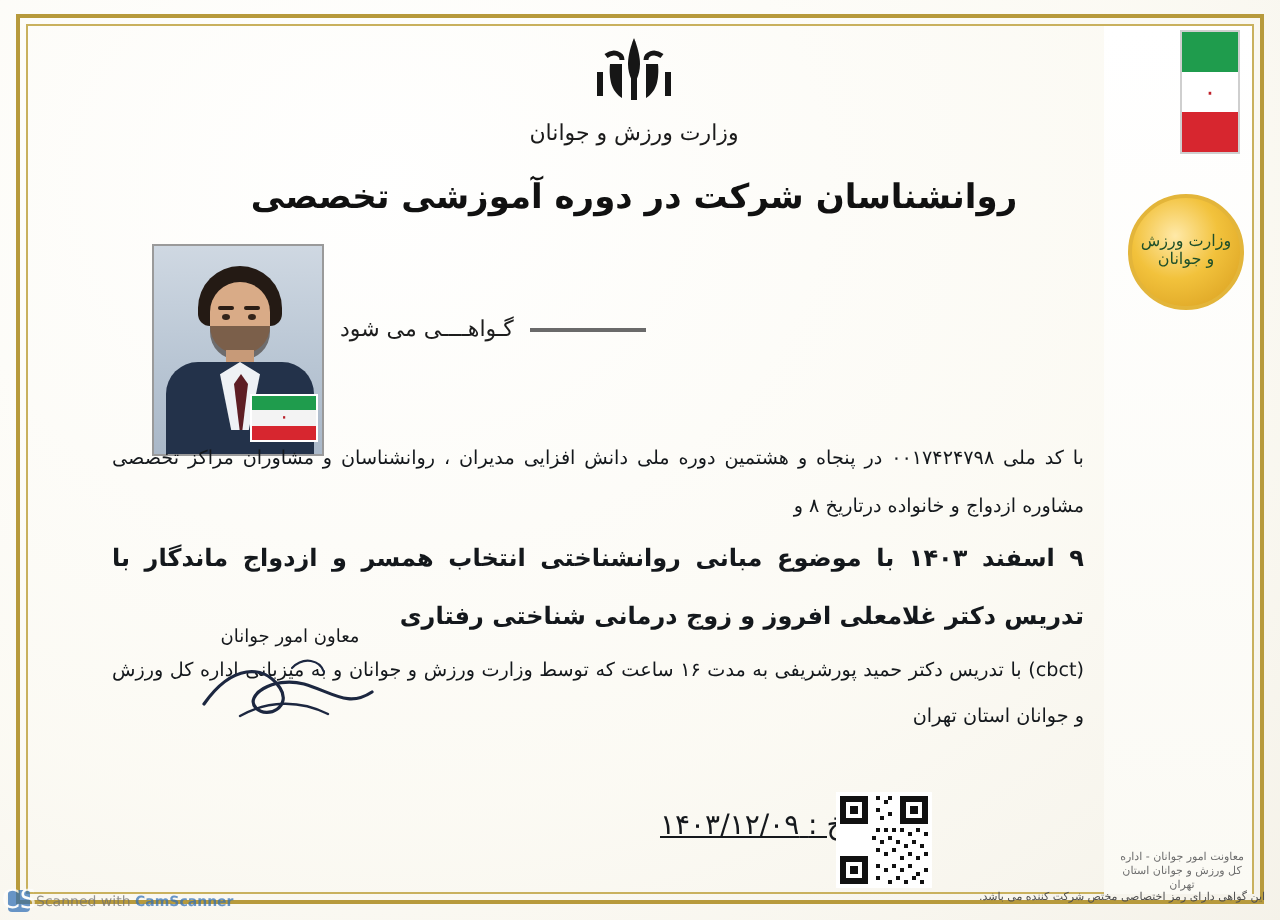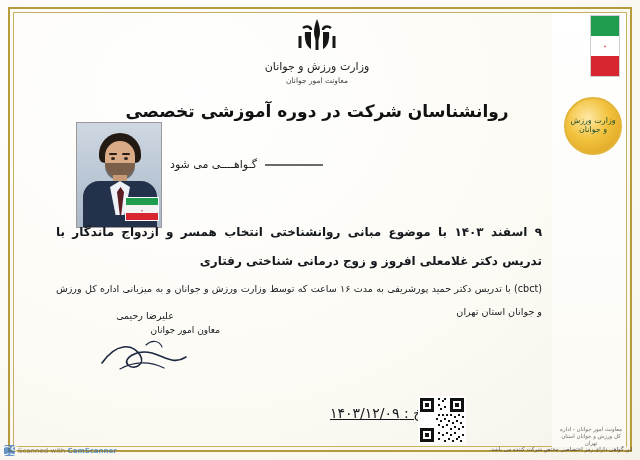--- a/index.html
+++ b/index.html
@@ -248,21 +248,21 @@
 
   
   .signature {
     position: absolute;
     left: 70px; top: 310px;
     width: 150px;
     text-align: center;
     direction: rtl;
   }
   .sig-name { font-size: 9.5px; color: #15181c; }
-  .sig-role { font-size: 9px; color: #15181c; margin-top: 4px; text-align: right; }
+  .sig-role { font-size: 9px; color: #15181c; margin-top: 4px; }
   .sig-mark {
     margin-top: 2px;
     height: 40px;
     position: relative;
   }
   .sig-mark svg { position: absolute; left: 50%; top: 0; transform: translateX(-50%); }
 
   
   .footer {
     position: absolute;
@@ -301,21 +301,20 @@
     opacity: 0.72;
   }
   .camscan .badge {
     width: 11px; height: 11px;
     border-radius: 2px;
     background: #2f6fb6;
     color: #fff;
     font-size: 13px;
     display: flex; align-items: center; justify-content: center;
     margin-right: 3px;
-    font-style: italic;
   }
   .camscan .txt {
     font-size: 7px;
     color: #6d6d6d;
   }
   .camscan .txt b { color: #2f6fb6; font-weight: bold; }
 </style>
 </head>
 <body>
 
@@ -350,21 +349,20 @@
           <path d="M20 12 L20 34" stroke="#161616" stroke-width="3"></path>
           <path d="M8 16 C8 16 7 24 10 29 C12 32 14 33 14 33 L14 16 Z" fill="#161616"></path>
           <path d="M32 16 C32 16 33 24 30 29 C28 32 26 33 26 33 L26 16 Z" fill="#161616"></path>
           <path d="M3 20 L3 32" stroke="#161616" stroke-width="3"></path>
           <path d="M37 20 L37 32" stroke="#161616" stroke-width="3"></path>
           <path d="M6 12 C10 9 14 11 14 14" stroke="#161616" stroke-width="2.5" fill="none"></path>
           <path d="M34 12 C30 9 26 11 26 14" stroke="#161616" stroke-width="2.5" fill="none"></path>
         </svg>
       </div>
       <div class="ministry">وزارت ورزش و جوانان</div>
-      <div class="deputy">معاونت امور جوانان</div>
       <div class="title">روانشناسان شرکت در دوره آموزشی تخصصی</div>
     </div>
 
     <div class="photo">
       <div class="hair"></div>
       <div class="face"></div>
       <div class="brow1"></div>
         <div class="brow2"></div>
       <div class="eye1"></div>
         <div class="eye2"></div>
@@ -380,26 +378,26 @@
         <div class="em">۰</div>
       </div>
     </div>
 
     <div class="name-row">
       <div class="name-line-left"></div>
       <div class="certify-label">گـواهــــی می شود</div>
     </div>
 
     <div class="body-text">
+      <p>با کد ملی ۰۰۱۷۴۲۴۷۹۸ در پنجاه و هشتمین دوره ملی دانش افزایی مدیران ، روانشناسان و مشاوران مراکز تخصصی مشاوره ازدواج و خانواده درتاریخ ۸ و</p>
       <p class="big">۹ اسفند ۱۴۰۳ با موضوع مبانی روانشناختی انتخاب همسر و ازدواج ماندگار با تدریس دکتر غلامعلی افروز و زوج درمانی شناختی رفتاری</p>
       <p>(cbct) با تدریس دکتر حمید پورشریفی به مدت ۱۶ ساعت که توسط وزارت ورزش و جوانان و به میزبانی اداره کل ورزش و جوانان استان تهران</p>
     </div>
 
     <div class="signature">
-      <div class="sig-name">علیرضا رحیمی</div>
       <div class="sig-role">معاون امور جوانان</div>
       <div class="sig-mark">
         <svg width="110" height="40" viewBox="0 0 110 40" xmlns="http://www.w3.org/2000/svg" aria-hidden="true">
           <path d="M12 26 C26 6 42 6 50 18 C56 27 44 34 38 28 C32 22 46 12 62 16 C76 20 84 28 96 20" stroke="#1c2740" stroke-width="1.6" fill="none" stroke-linecap="round"></path>
           <path d="M30 32 C44 24 60 24 74 31" stroke="#1c2740" stroke-width="1.2" fill="none" stroke-linecap="round"></path>
           <path d="M56 8 C62 2 70 4 72 10" stroke="#1c2740" stroke-width="1.1" fill="none" stroke-linecap="round"></path>
         </svg>
       </div>
     </div>
 

